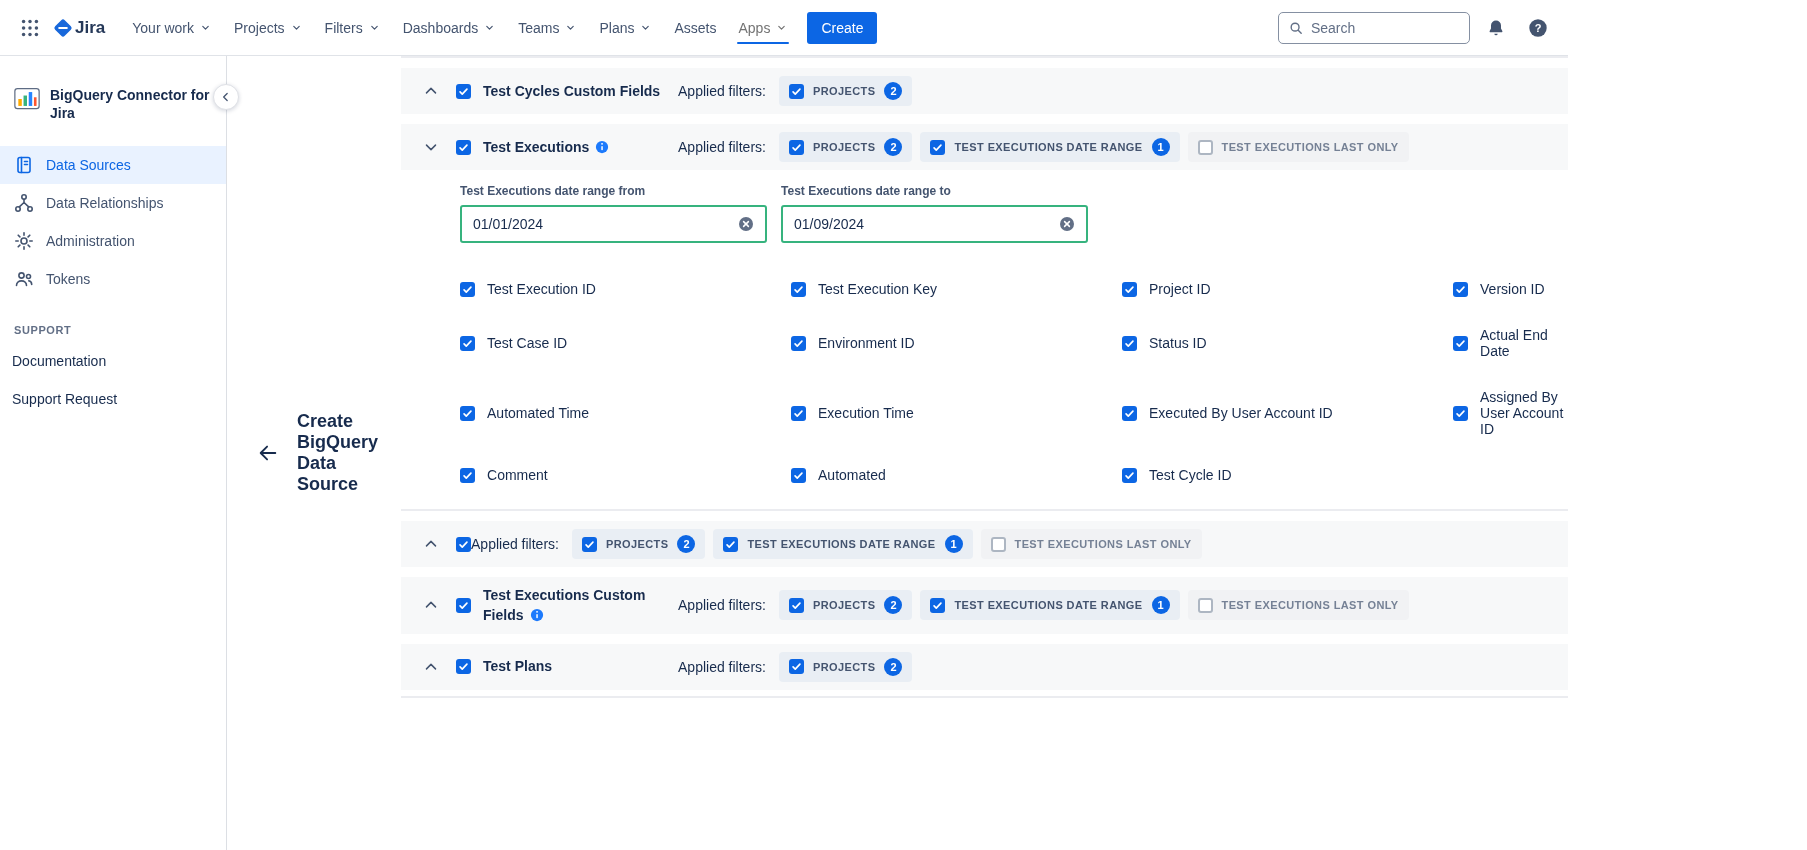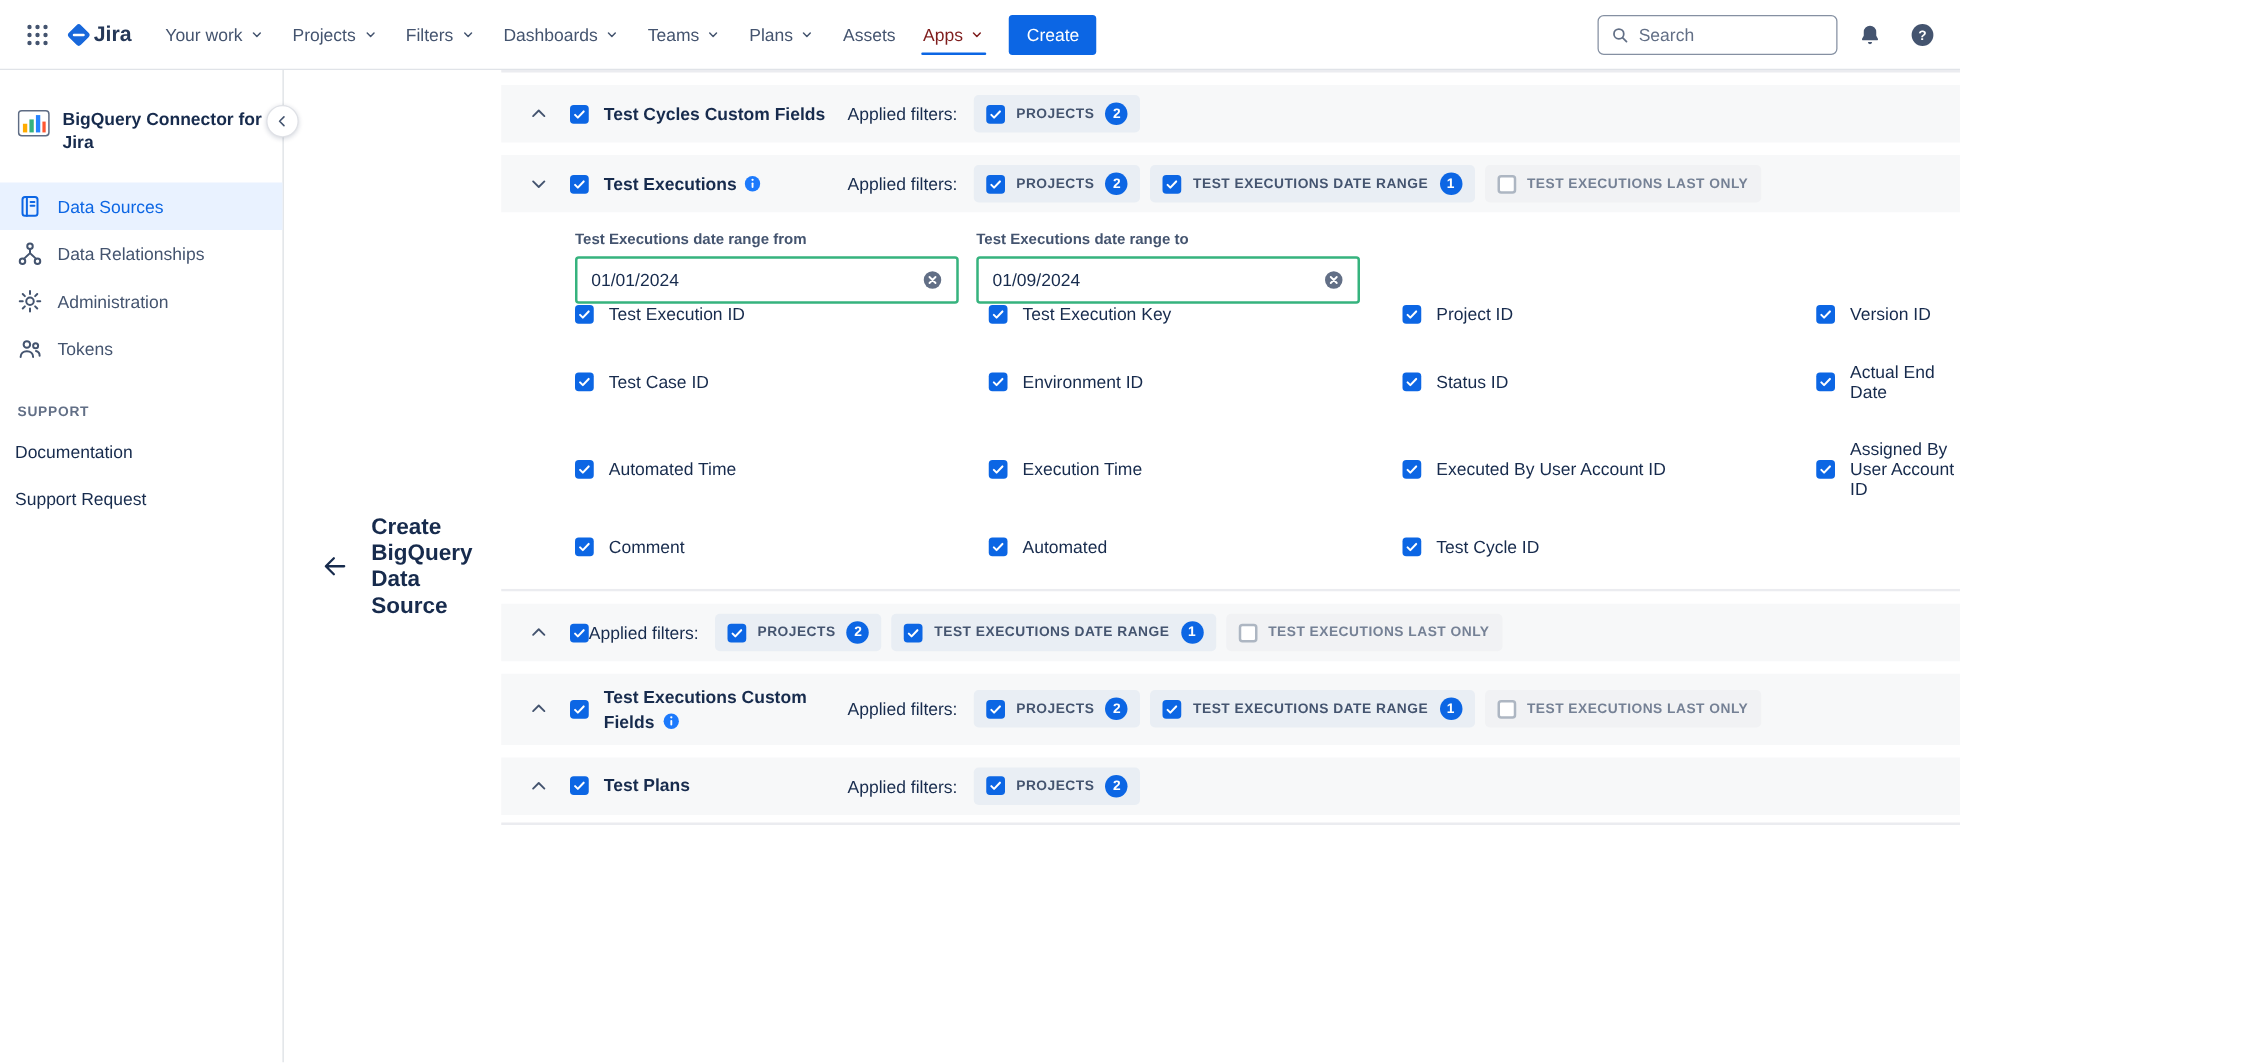--- a/index.html
+++ b/index.html
@@ -6,21 +6,21 @@
   body{width:1807px;height:850px;background:#fff;color:#172B4D;font-family:"Liberation Sans",sans-serif;overflow:hidden}
   .app{width:1568px;height:850px;display:flex;flex-direction:column}
 
   
   .topnav{flex:0 0 56px;height:56px;display:flex;align-items:center;padding:0 14px;border-bottom:1px solid #E0E3E8;background:#fff}
   .icon-btn{width:32px;height:32px;display:flex;align-items:center;justify-content:center;border-radius:4px;cursor:pointer;flex:0 0 auto}
   .logo{display:flex;align-items:center;gap:1px;margin:0 16px 0 6px;cursor:pointer}
   .logo-text{font-size:17px;font-weight:700;color:#253858}
   .nav-items{display:flex;align-items:flex-start;height:100%}
   .nav-item{display:flex;align-items:center;gap:5px;padding:0 11px;height:100%;font-size:14px;font-weight:500;color:#44546F;cursor:pointer;position:relative;white-space:nowrap}
-  .nav-item.active{color:#7f1d1d}
+  .nav-item.active{color:#737373}
   .nav-item.active::after{content:"";position:absolute;left:10px;right:10px;bottom:11px;height:2px;background:#0C66E4;border-radius:1px}
   .create-btn{margin-left:8px;height:32px;padding:0 14px;background:#0C66E4;color:#fff;font-size:14px;font-weight:500;border:none;border-radius:3px;cursor:pointer;font-family:inherit}
   .nav-right{margin-left:auto;display:flex;align-items:center;gap:10px}
   .search-box{display:flex;align-items:center;gap:8px;width:192px;height:32px;border:1px solid #8590A2;border-radius:5px;padding:0 10px;background:#fff}
   .search-box input{border:none;outline:none;width:100%;font-size:14px;font-family:inherit;color:#172B4D}
   .search-box input::placeholder{color:#626F86}
 
   
   .body-row{flex:1;display:flex;min-height:0}
   .sidebar{flex:0 0 227px;width:227px;border-right:1px solid #DCDFE4;position:relative;padding-top:26px;background:#fff}
@@ -59,21 +59,21 @@
 
   .section.open{border-bottom:2px solid #EBECF0}
   .section.last{border-bottom:2px solid #EBECF0;padding-bottom:6px}
   .expanded{padding:14px 0 0 59px;background:#fff}
   .dates{display:flex;gap:14px}
   .date-block{width:307px}
   .date-label{font-size:12px;font-weight:700;color:#44546F;margin-bottom:7px}
   .date-input{height:38px;border:2px solid #36B37E;border-radius:3px;background:#fff;display:flex;align-items:center;justify-content:space-between;padding:0 11px;cursor:text}
   .date-value{font-size:14px;color:#172B4D}
   .clear{display:flex;cursor:pointer}
-  .fields-grid{display:grid;grid-template-columns:331px 331px 331px auto;row-gap:30px;padding-bottom:26px}
+  .fields-grid{display:grid;grid-template-columns:331px 331px 331px auto;row-gap:30px;margin-top:38px;padding-bottom:26px}
   .field{display:flex;align-items:center;gap:12px;font-size:14px;color:#172B4D;cursor:pointer}
 </style>
 </head>
 <body>
 
 <div class="app">
 
   <div class="topnav">
     <span class="icon-btn">
       <svg width="22" height="22" viewBox="0 0 24 24" fill="#44546F">

